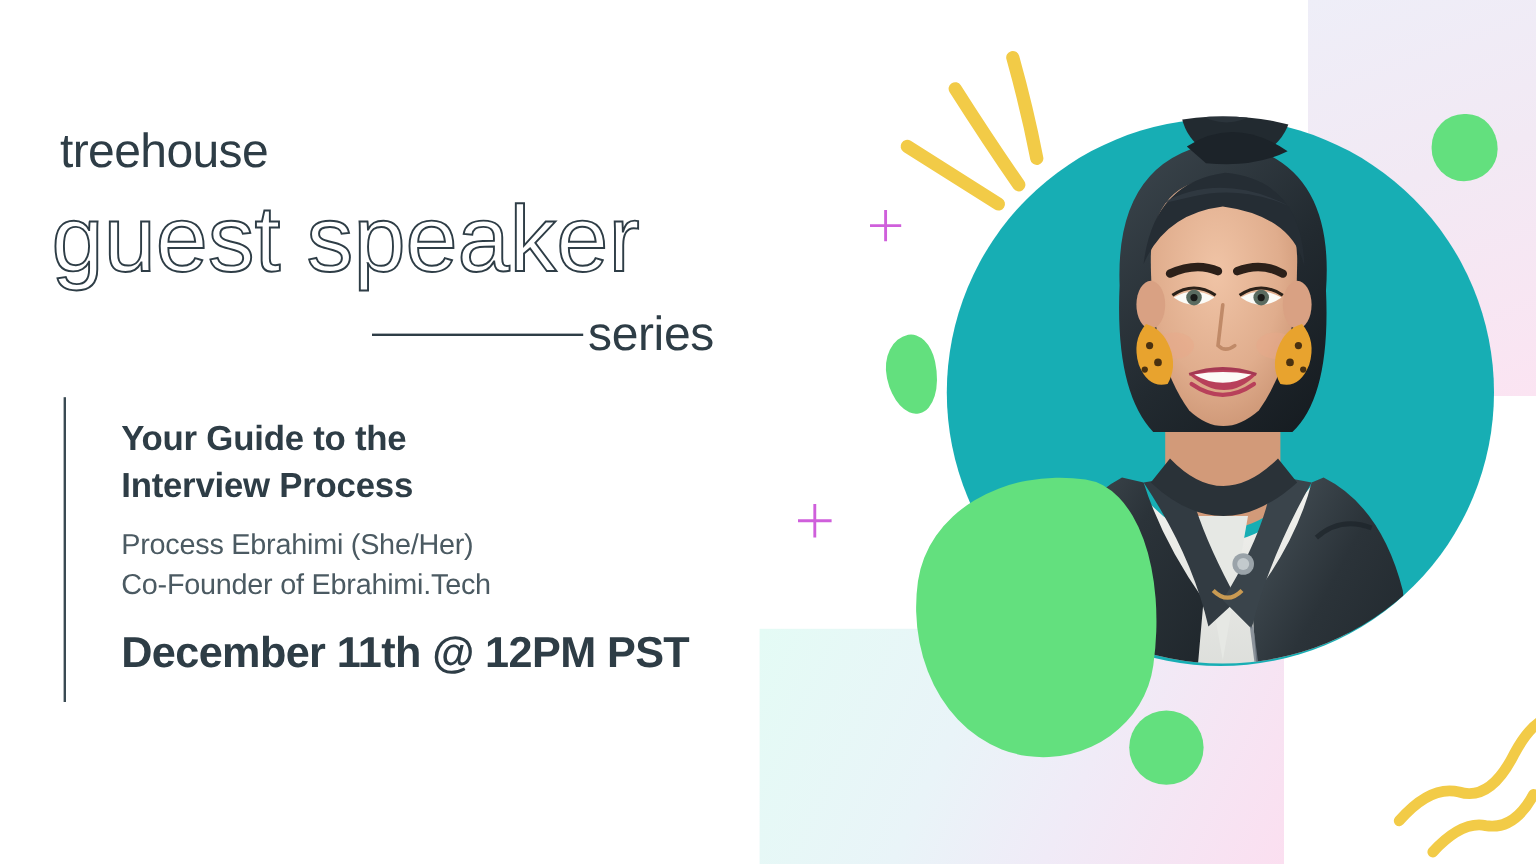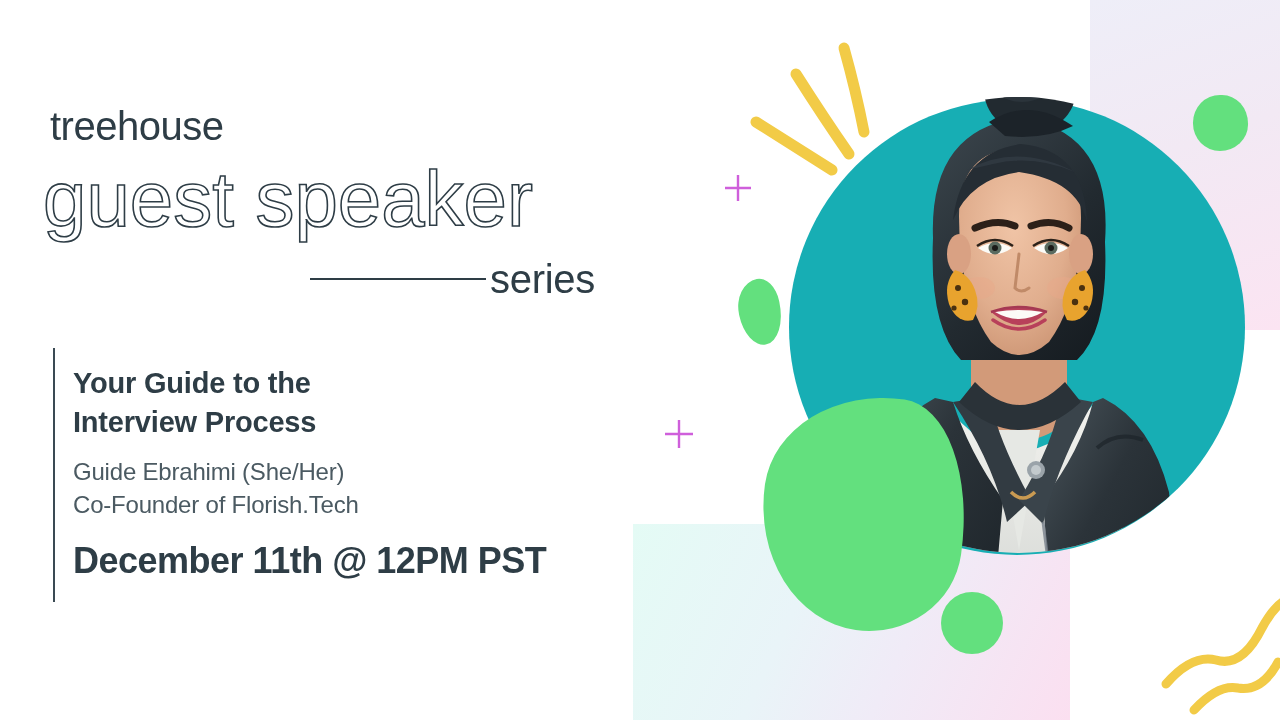--- a/index.html
+++ b/index.html
@@ -140,25 +140,25 @@
     font-size: 40px;
     font-weight: 400;
     color: #2e3d46;
     line-height: 1;
     letter-spacing: -0.3px;
   }
 
   .detail-block {
     position: absolute;
     left: 53px;
-    top: 348px;
+    top: 331px;
     height: 254px;
     border-left: 2px solid #3a4a53;
     box-sizing: border-box;
-    padding-left: 18px;
+    padding-left: 46px;
   }
   .talk-title {
     font-size: 29px;
     font-weight: 600;
     color: #2e3d46;
     line-height: 1.35;
     letter-spacing: -0.2px;
     margin: 16px 0 0 0;
     white-space: pre-line;
   }
@@ -339,18 +339,18 @@
   <div class="headline-outline">guest speaker</div>
 
   <div class="series-row">
     <div class="series-rule"></div>
     <div class="series-label">series</div>
   </div>
 
   <div class="detail-block">
     <div class="talk-title">Your Guide to the
 Interview Process</div>
-    <div class="speaker-name">Guide Ebrahimi (She/Her)</div>
-    <div class="speaker-role">Co-Founder of Florish.Tech</div>
+    <div class="speaker-name">Process Ebrahimi (She/Her)</div>
+    <div class="speaker-role">Co-Founder of Ebrahimi.Tech</div>
     <div class="date-line">December 11th @ 12PM PST</div>
   </div>
 
 </div>
 
 </body></html>

